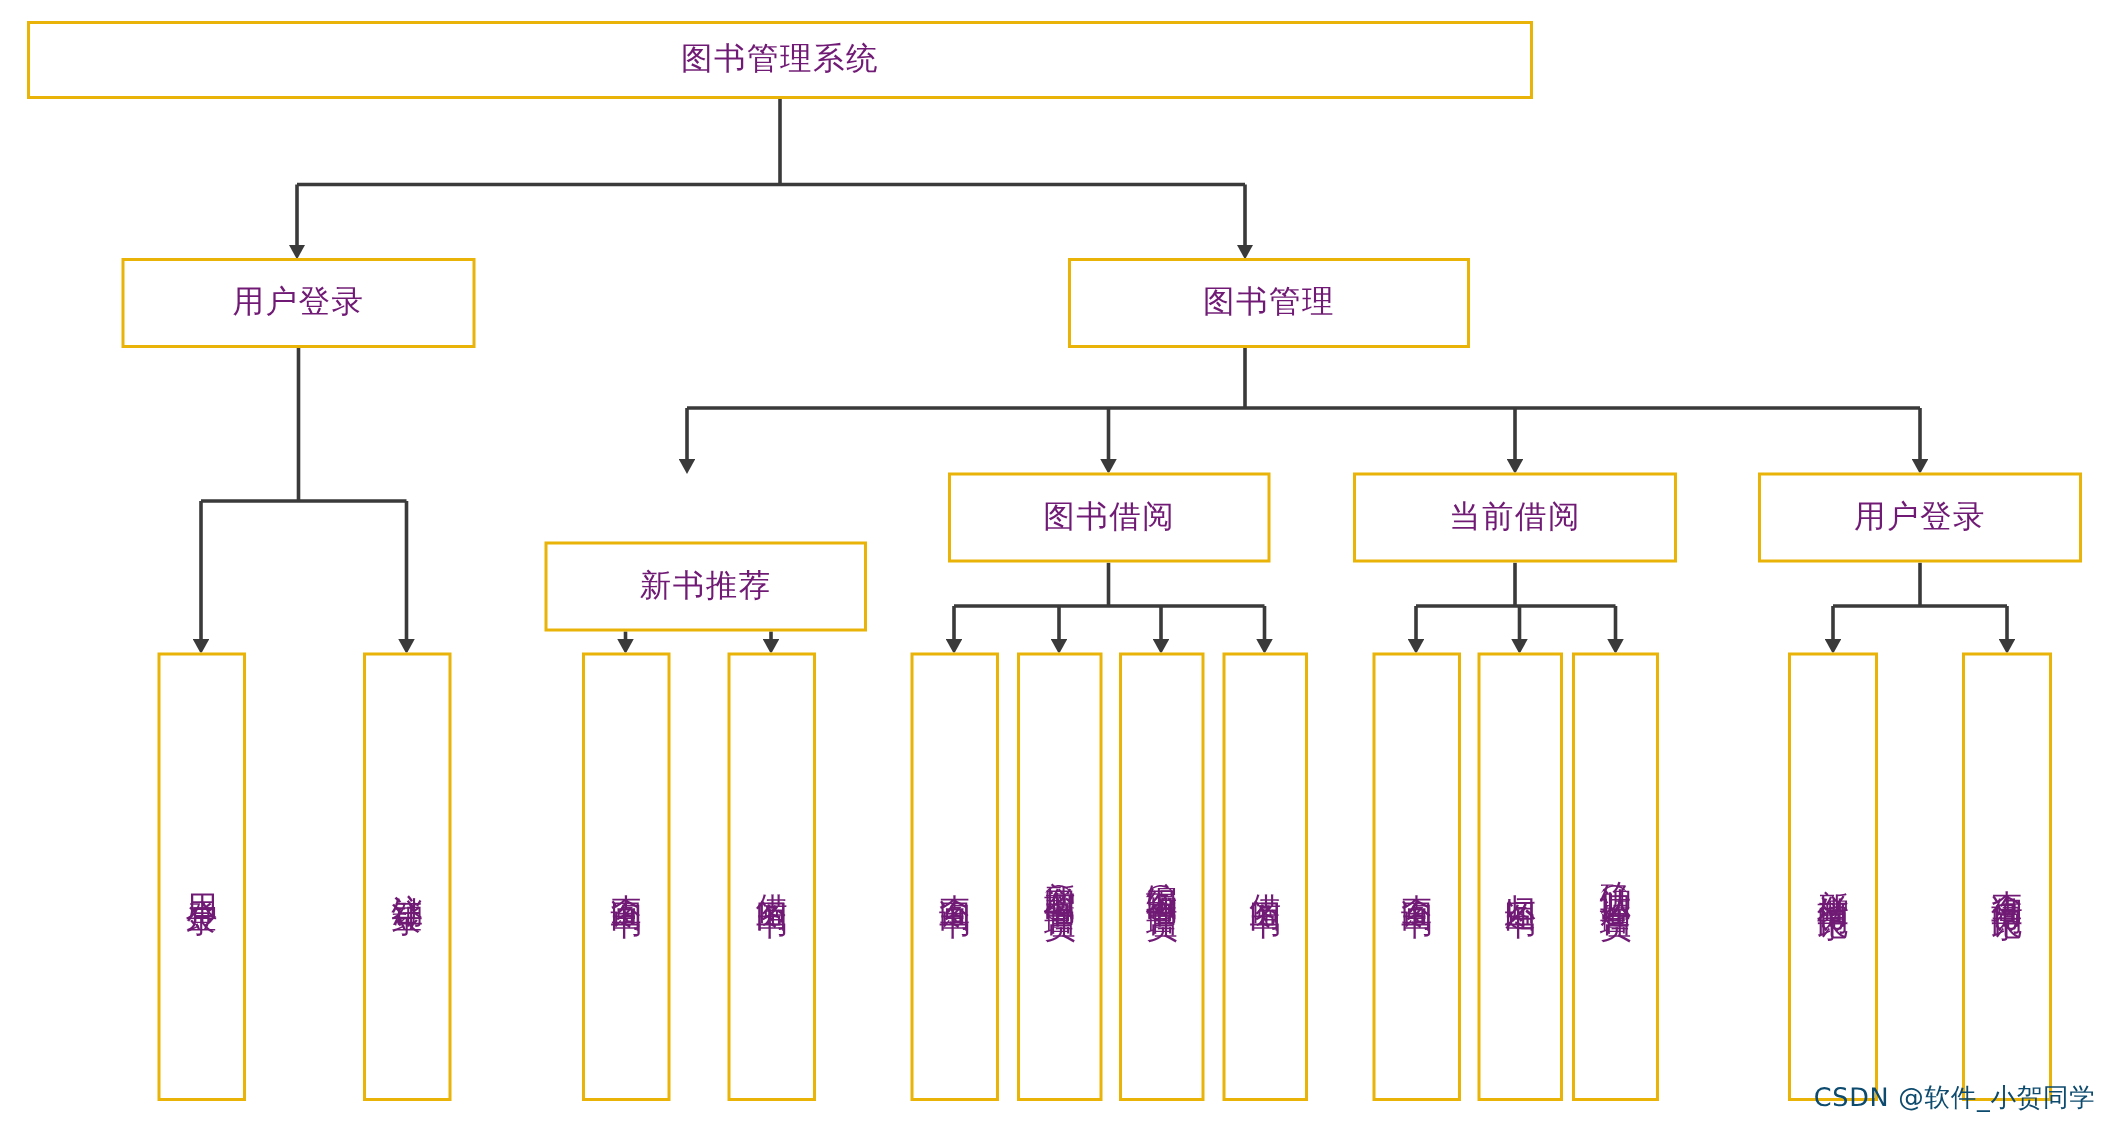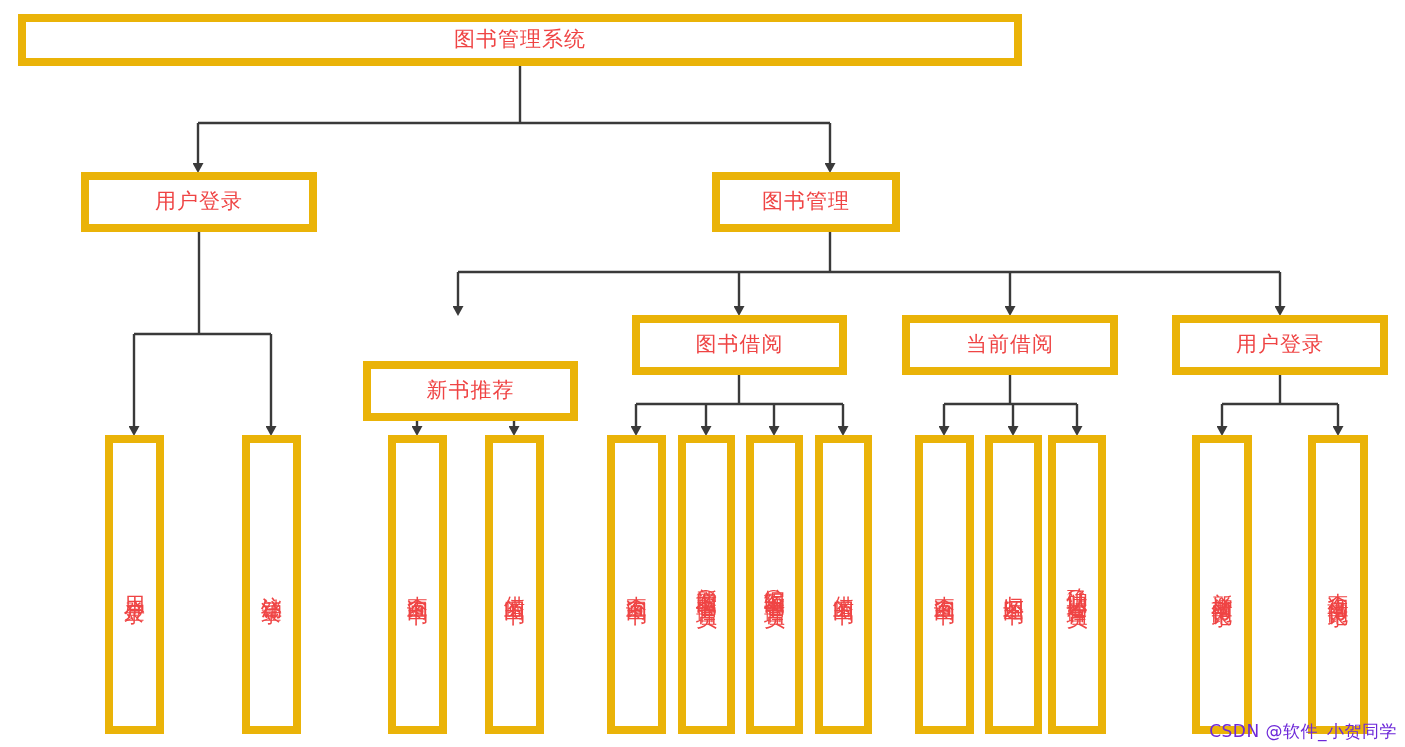--- a/index.html
+++ b/index.html
@@ -21,26 +21,26 @@
   #edge-layer {
     position: absolute;
     left: 0;
     top: 0;
     width: 1405px;
     height: 747px;
   }
   .node {
     position: absolute;
     box-sizing: border-box;
-    border: 8px solid #eab308;
+    border: 2px solid #eab308;
     background: #ffffff;
     display: flex;
     align-items: center;
     justify-content: center;
-    color: #ef4444;
+    color: #701a75;
     z-index: 2;
   }
   .node.horizontal {
     font-size: 21px;
     letter-spacing: 1px;
     line-height: 1.2;
   }
   .node.vertical {
     writing-mode: vertical-rl;
     text-orientation: upright;
@@ -52,21 +52,21 @@
   .node.vertical .vtext {
     writing-mode: vertical-rl;
     text-orientation: upright;
     white-space: nowrap;
   }
   #watermark {
     position: absolute;
     right: 8px;
     bottom: 4px;
     font-size: 17px;
-    color: #6d28d9;
+    color: #0c4a6e;
     letter-spacing: 0.5px;
     z-index: 5;
     white-space: nowrap;
     font-family: "DejaVu Sans", "Liberation Sans", sans-serif;
   }
 </style>
 </head>
 <body>
 
 <div id="diagram-root">
@@ -118,21 +118,21 @@
       <path d="M1222,404 L1338,404"></path>
       <path d="M1222,404 L1222,427" marker-end="url(#arrow)"></path>
       <path d="M1338,404 L1338,427" marker-end="url(#arrow)"></path>
     </g>
   </svg>
 
   <div class="node horizontal" style="left:18px; top:14px; width:1004px; height:52px;">图书管理系统</div>
 
   <div class="node horizontal" style="left:81px; top:172px; width:236px; height:60px;">用户登录</div>
 
-  <div class="node horizontal" style="left:712px; top:172px; width:188px; height:60px;">图书管理</div>
+  <div class="node horizontal" style="left:712px; top:172px; width:268px; height:60px;">图书管理</div>
 
   <div class="node horizontal" style="left:363px; top:315px; width:215px; height:60px;margin-top:46px;">新书推荐</div>
 
   <div class="node horizontal" style="left:902px; top:315px; width:216px; height:60px;">当前借阅</div>
 
   <div class="node horizontal" style="left:632px; top:315px; width:215px; height:60px;">图书借阅</div>
 
   <div class="node horizontal" style="left:1172px; top:315px; width:216px; height:60px;">用户登录</div>
 
   <div class="node vertical" style="left:105px; top:435px; width:59px; height:299px;">

